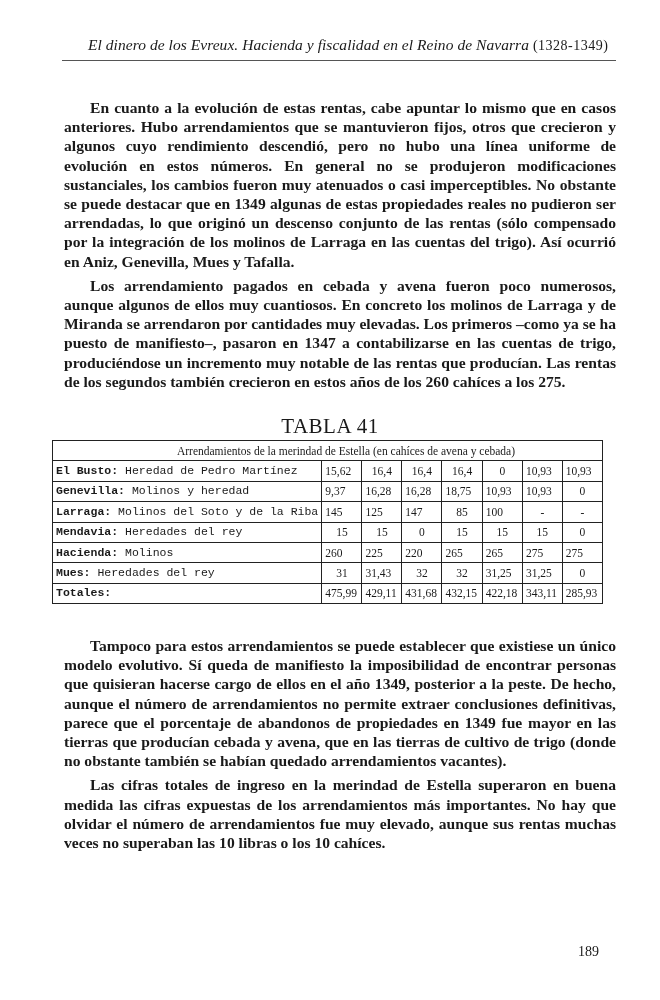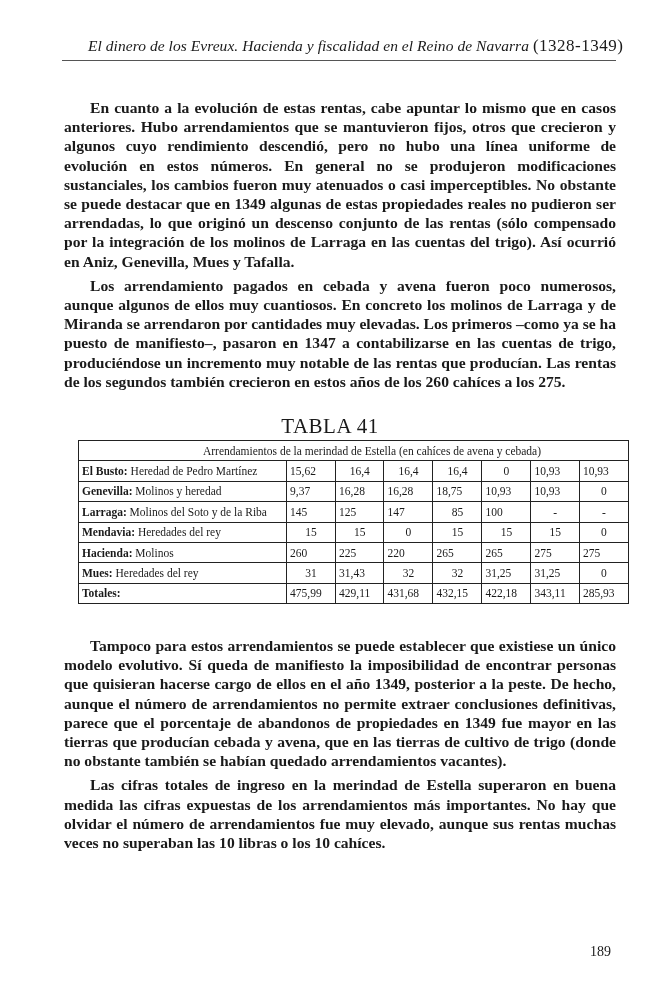--- a/index.html
+++ b/index.html
@@ -1,39 +1,39 @@
 <!DOCTYPE html>
 <html><head>
 <meta charset="utf-8">
 <style>
   html, body { margin: 0; padding: 0; background: #ffffff; }
   body { width: 660px; height: 1000px; position: relative; overflow: hidden;
          font-family: "Liberation Serif", "DejaVu Serif", serif; color: #1a1a1a; }
   .running-head { position: absolute; left: 88px; top: 36px; width: 520px;
     font-style: italic; font-size: 15.5px; letter-spacing: 0.05px; white-space: nowrap; }
-  .running-head .years { font-style: normal; font-size: 17px; letter-spacing: 0.5px; }
+  .running-head .years { font-style: normal; font-size: 14px; letter-spacing: 0.5px; }
   .head-rule { position: absolute; left: 62px; top: 60px; width: 554px; height: 1px; background: #555; }
   .text { position: absolute; left: 64px; width: 552px; font-size: 15.6px; line-height: 19.2px;
     text-align: justify; hyphens: manual; }
   .text p { margin: 2px 0 5px 0; text-indent: 26px; font-weight: bold; }
   .t1 { top: 96px; }
   .t2 { top: 634px; }
   .caption { position: absolute; left: 0; width: 660px; top: 414px; text-align: center;
     font-size: 21px; font-weight: normal; letter-spacing: 0.5px; }
-  table.data { position: absolute; left: 78px; top: 440px; width: 551px;
+  table.data { position: absolute; left: 52px; top: 440px; width: 551px;
     border-collapse: collapse; font-size: 11.5px; }
   table.data td { border: 1px solid #222; padding: 0 3px; height: 19.4px; line-height: 14px; white-space: nowrap; }
   table.data td.title { text-align: center; padding-left: 40px; }
-  table.data td.lbl { width: 201px; }
+  table.data td.lbl { width: 201px; font-family: Liberation Mono, monospace; }
   table.data td.num { text-align: left; }
   table.data td.ctr { text-align: center; }
   table.data td.lft { text-align: left; margin-left: 13px; }
   table.data tr.yrs td { text-align: left; padding-left: 6px; }
   table.data b { font-weight: bold; }
-  .page-num { position: absolute; left: 590px; top: 944px; font-size: 14px; }
+  .page-num { position: absolute; left: 578px; top: 944px; font-size: 14px; }
 </style>
 </head>
 <body>
 
 <div class="running-head">
   <span>El dinero de los Evreux. Hacienda y fiscalidad en el Reino de Navarra</span>
   <span class="years">(1328-1349)</span>
 </div>
 <div class="head-rule"></div>
 

